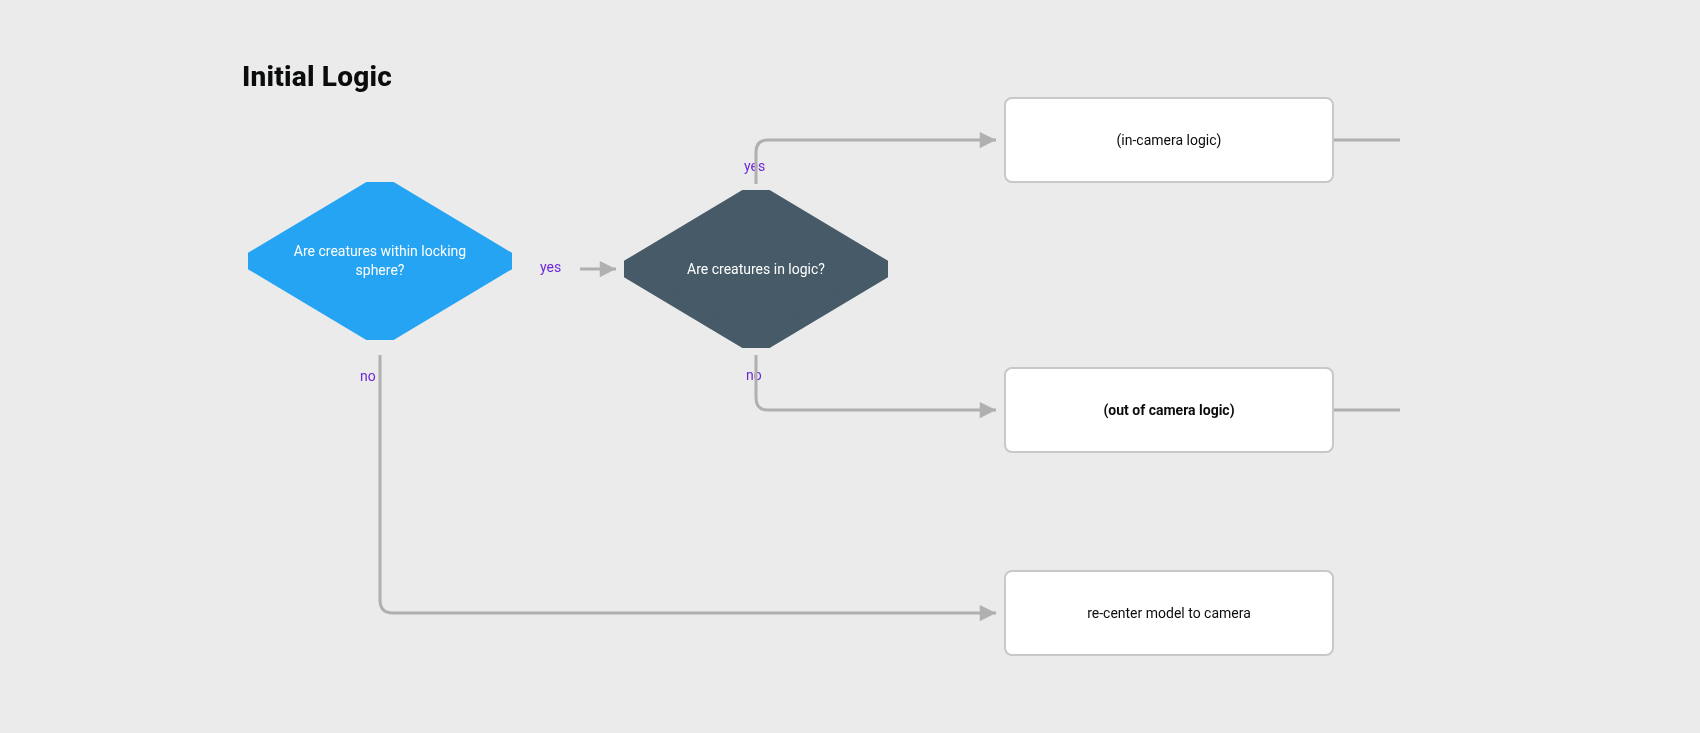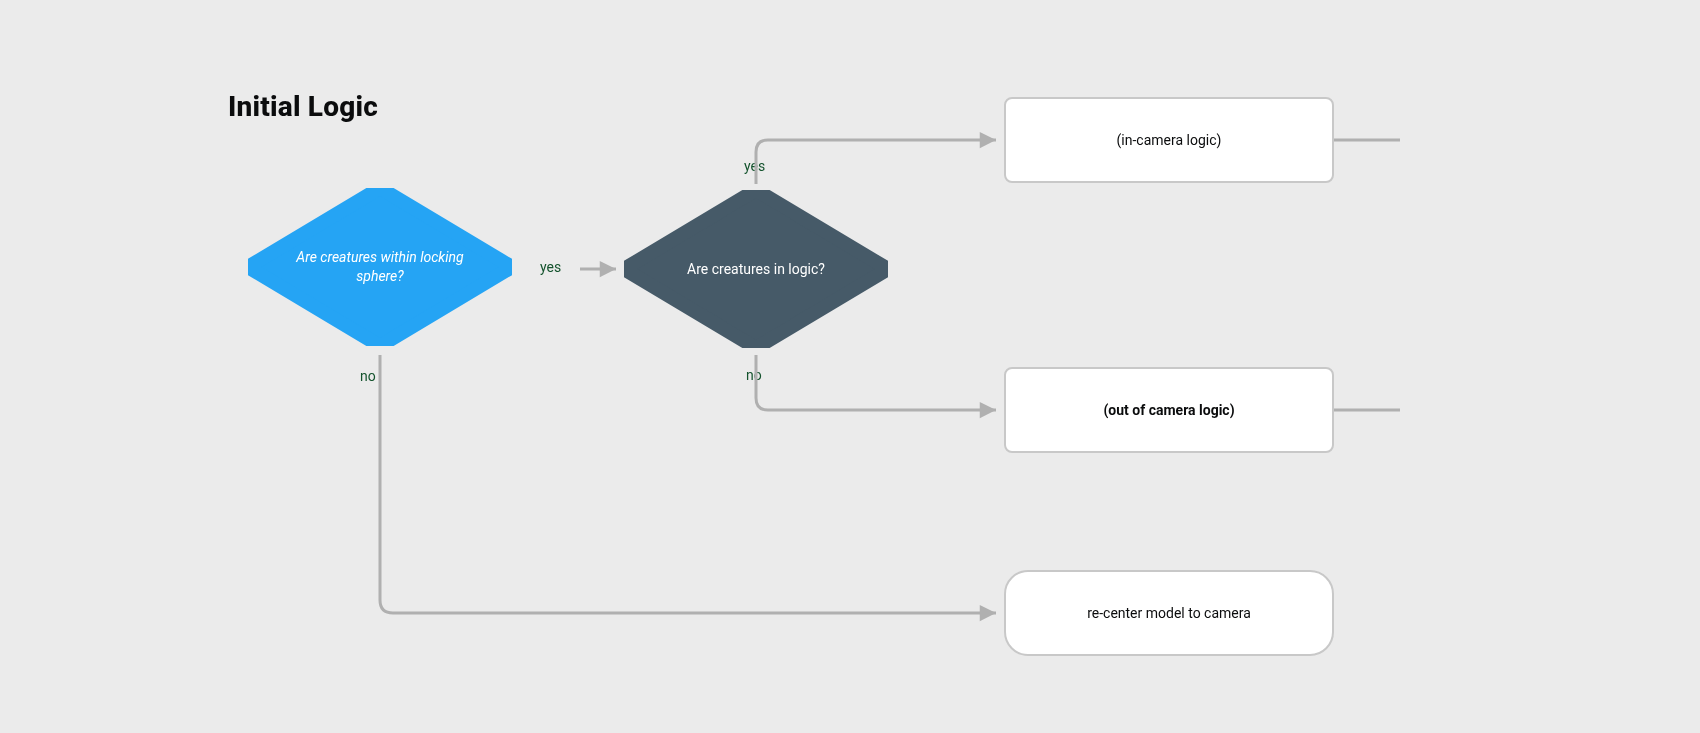--- a/index.html
+++ b/index.html
@@ -11,27 +11,26 @@
     font-family: -apple-system, BlinkMacSystemFont, "Segoe UI", Roboto, Helvetica, Arial, sans-serif;
     overflow: hidden;
   }
   .stage {
     position: relative;
     width: 1700px;
     height: 733px;
   }
   .title {
     position: absolute;
-    left: 228px;
+    left: 242px;
     top: 60px;
     font-size: 28px;
     font-weight: 800;
     color: #0b0c0d;
     letter-spacing: 0.2px;
-    margin-top: 30px;
   }
   .diamond {
     position: absolute;
     width: 264px;
     height: 158px;
   }
   .diamond svg { display:block; }
   .diamond .label {
     position: absolute;
     inset: 0;
@@ -55,38 +54,38 @@
     box-sizing: border-box;
     display: flex;
     align-items: center;
     justify-content: center;
     font-size: 14px;
     color: #0b0c0d;
   }
   .edge-label {
     position: absolute;
     font-size: 14px;
-    color: #14532d;
+    color: #6d28d9;
   }
   svg.edges {
     position: absolute;
     inset: 0;
     width: 1700px;
     height: 733px;
     pointer-events: none;
   }
 </style>
 </head>
 <body>
 
 <div class="stage">
 
   <div class="title">Initial Logic</div>
 
-  <div class="diamond" style="left:248px; top:188px;font-style:italic;">
+  <div class="diamond" style="left:248px; top:182px;">
     <svg width="264" height="158" viewBox="0 0 264 158">
       <polygon points="132,0 264,79 132,158 0,79" fill="#25a4f4" stroke="#25a4f4" stroke-linejoin="round" stroke-width="14"></polygon>
     </svg>
     <div class="label">Are creatures within locking sphere?</div>
   </div>
 
   <div class="diamond" style="left:624px; top:190px;">
     <svg width="264" height="158" viewBox="0 0 264 158">
       <polygon points="132,0 264,79 132,158 0,79" fill="#465a68" stroke="#465a68" stroke-linejoin="round" stroke-width="14"></polygon>
     </svg>
@@ -94,21 +93,21 @@
   </div>
 
   <div class="box" style="left:1004px; top:97px;">
     <span>(in-camera logic)</span>
   </div>
 
   <div class="box" style="left:1004px; top:367px;font-weight:bold;">
     <span>(out of camera logic)</span>
   </div>
 
-  <div class="box" style="left:1004px; top:570px;border-radius:24px;">
+  <div class="box" style="left:1004px; top:570px;">
     <span>re-center model to camera</span>
   </div>
 
   <div class="edge-label" style="left:540px; top:259px;">yes</div>
   <div class="edge-label" style="left:360px; top:368px;">no</div>
   <div class="edge-label" style="left:744px; top:158px;">yes</div>
   <div class="edge-label" style="left:746px; top:367px;">no</div>
 
   <svg class="edges">
     <defs>

